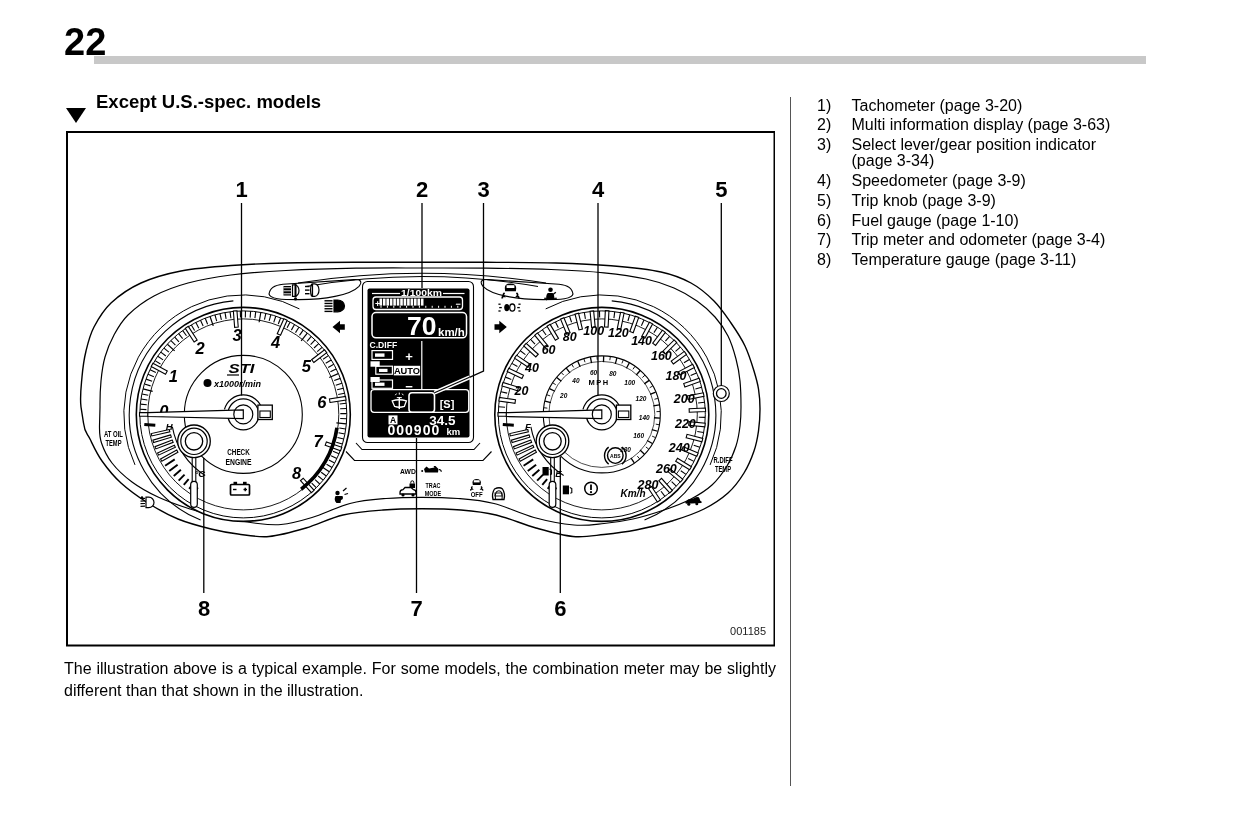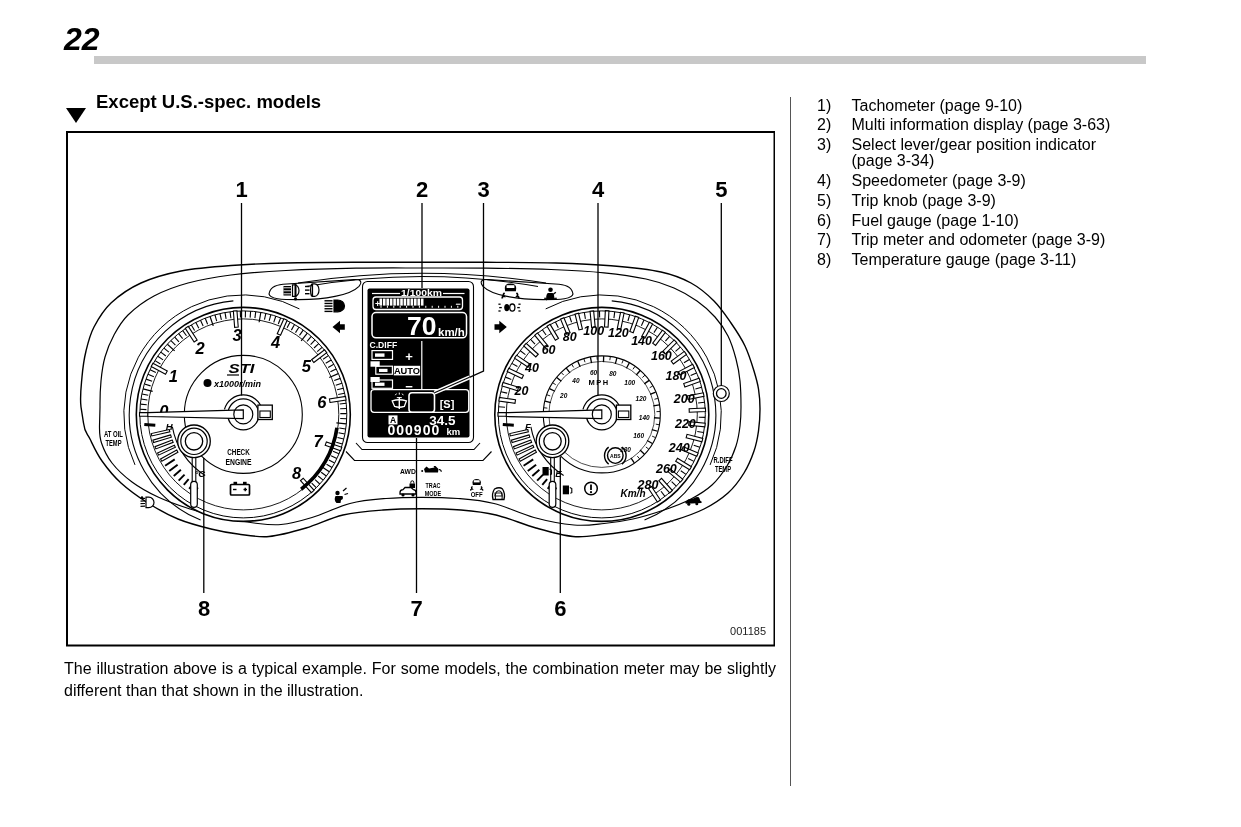--- a/index.html
+++ b/index.html
@@ -1,19 +1,19 @@
 <!DOCTYPE html>
 <html><head><meta charset="utf-8">
 <style>
 html,body{margin:0;padding:0;width:1241px;height:827px;background:#fff;
 font-family:"Liberation Sans",sans-serif;-webkit-font-smoothing:antialiased;}
 .abs{position:absolute;}
 </style></head>
 <body>
-<div class="abs" style="left:64px;top:21px;font-size:32px;font-weight:bold;font-style:italic;">22</div>
+<div class="abs" style="left:64px;top:21px;font-size:38px;font-weight:bold;">22</div>
 <div class="abs" style="left:94px;top:55.5px;width:1052px;height:8.5px;background:#c8c8c8;"></div>
 <div class="abs" style="left:66px;top:108px;width:0;height:0;border-left:10px solid transparent;border-right:10px solid transparent;border-top:15px solid #000;"></div>
 <div class="abs" style="left:96px;top:91px;font-size:18.5px;font-weight:bold;">Except U.S.-spec. models</div>
 <svg class="abs" style="left:65.5px;top:131px;" width="709.5" height="515.5" viewBox="0 0 709.5 515.5">
 <rect x="1" y="1" width="707.5" height="513.5" fill="#fff" stroke="#000" stroke-width="2"></rect>
 <path d="M15.0,276.0 C13.7,265.7 15.2,255.3 16.0,246.0 C16.8,236.7 18.0,228.3 20.0,220.0 C22.0,211.7 23.8,204.0 28.0,196.0 C32.2,188.0 37.2,179.3 45.0,172.0 C52.8,164.7 63.3,157.3 75.0,152.0 C86.7,146.7 100.0,142.9 115.0,140.0 C130.0,137.1 147.5,135.8 165.0,134.5 C182.5,133.2 199.2,132.5 220.0,132.0 C240.8,131.5 267.3,131.4 290.0,131.3 C312.7,131.2 334.3,131.2 356.0,131.2 C377.7,131.2 397.7,131.2 420.0,131.3 C442.3,131.4 469.2,131.4 490.0,132.0 C510.8,132.6 527.5,133.3 545.0,134.8 C562.5,136.3 581.7,138.1 595.0,141.0 C608.3,143.9 616.2,147.2 625.0,152.0 C633.8,156.8 641.3,163.3 648.0,170.0 C654.7,176.7 659.8,184.5 665.0,192.0 C670.2,199.5 675.2,207.0 679.0,215.0 C682.8,223.0 685.8,232.8 688.0,240.0 C690.2,247.2 691.5,251.7 692.5,258.0 C693.5,264.3 694.0,271.0 694.0,278.0 C694.0,285.0 693.5,293.0 692.5,300.0 C691.5,307.0 690.4,313.0 688.0,320.0 C685.6,327.0 682.3,335.0 678.0,342.0 C673.7,349.0 668.7,356.0 662.0,362.0 C655.3,368.0 647.3,373.3 638.0,378.0 C628.7,382.7 617.3,386.5 606.0,390.0 C594.7,393.5 581.3,396.8 570.0,399.0 C558.7,401.2 548.5,402.4 538.0,403.5 C527.5,404.6 518.3,406.6 507.0,405.5 C495.7,404.4 482.8,400.6 470.0,397.0 C457.2,393.4 442.5,387.0 430.0,384.0 C417.5,381.0 407.3,380.0 395.0,379.0 C382.7,378.0 369.0,377.8 356.0,377.8 C343.0,377.8 330.2,378.0 317.0,379.0 C303.8,380.0 289.8,381.0 277.0,384.0 C264.2,387.0 252.3,393.4 240.0,397.0 C227.7,400.6 214.3,404.5 203.0,405.5 C191.7,406.5 181.7,404.2 172.0,403.0 C162.3,401.8 155.0,400.5 145.0,398.0 C135.0,395.5 122.5,392.3 112.0,388.0 C101.5,383.7 91.5,378.0 82.0,372.0 C72.5,366.0 62.7,359.0 55.0,352.0 C47.3,345.0 41.2,337.3 36.0,330.0 C30.8,322.7 27.1,314.3 24.0,308.0 C20.9,301.7 18.8,302.3 17.5,292.0 Z" fill="none" stroke="#000" stroke-width="1.4"></path>
 <path d="M34.0,276.0 C33.9,265.7 34.2,258.3 35.0,250.0 C35.8,241.7 36.8,233.7 39.0,226.0 C41.2,218.3 44.2,211.0 48.0,204.0 C51.8,197.0 55.3,190.5 62.0,184.0 C68.7,177.5 78.0,170.3 88.0,165.0 C98.0,159.7 109.2,155.5 122.0,152.0 C134.8,148.5 148.7,146.1 165.0,144.0 C181.3,141.9 199.2,140.6 220.0,139.5 C240.8,138.4 267.3,137.6 290.0,137.2 C312.7,136.8 334.3,137.0 356.0,137.0 C377.7,137.0 398.5,136.9 420.0,137.2 C441.5,137.4 465.3,137.7 485.0,138.5 C504.7,139.3 522.2,140.2 538.0,141.8 C553.8,143.4 568.3,145.5 580.0,148.0 C591.7,150.5 599.5,153.3 608.0,157.0 C616.5,160.7 624.2,165.2 631.0,170.0 C637.8,174.8 643.8,180.2 649.0,186.0 C654.2,191.8 658.5,198.0 662.0,205.0 C665.5,212.0 668.0,220.5 670.0,228.0 C672.0,235.5 673.2,242.0 674.0,250.0 C674.8,258.0 675.0,268.5 675.0,276.0 C675.0,283.5 674.8,288.5 674.0,295.0 C673.2,301.5 672.2,308.3 670.0,315.0 C667.8,321.7 665.0,328.5 661.0,335.0 C657.0,341.5 652.0,348.5 646.0,354.0 C640.0,359.5 633.0,363.8 625.0,368.0 C617.0,372.2 607.7,375.7 598.0,379.0 C588.3,382.3 577.0,385.8 567.0,388.0 C557.0,390.2 547.8,391.5 538.0,392.5 C528.2,393.5 519.7,395.0 508.0,394.0 C496.3,393.0 481.3,390.1 468.0,386.5 C454.7,382.9 440.7,375.7 428.0,372.5 C415.3,369.3 404.0,368.5 392.0,367.5 C380.0,366.5 368.0,366.3 356.0,366.3 C344.0,366.3 332.0,366.5 320.0,367.5 C308.0,368.5 296.3,369.3 284.0,372.5 C271.7,375.7 257.5,383.0 246.0,386.5 C234.5,390.0 224.7,392.6 215.0,393.5 C205.3,394.4 197.5,393.1 188.0,392.0 C178.5,390.9 168.7,389.3 158.0,387.0 C147.3,384.7 135.0,381.5 124.0,378.0 C113.0,374.5 101.7,370.5 92.0,366.0 C82.3,361.5 73.7,356.7 66.0,351.0 C58.3,345.3 51.1,338.5 46.0,332.0 C40.9,325.5 37.6,318.2 35.5,312.0 C33.4,305.8 33.6,305.3 33.5,295.0 Z" fill="none" stroke="#000" stroke-width="1.2"></path>
 <path d="M167.36,169.83 A114,114 0 0 0 134.59,389.10" fill="none" stroke="#000" stroke-width="1.1"></path>
 <path d="M578.51,389.10 A114,114 0 0 0 545.74,169.83" fill="none" stroke="#000" stroke-width="1.1"></path>
 <path d="M233.40,177.89 A119.5,119.5 0 0 0 69.00,333.90" fill="none" stroke="#000" stroke-width="1"></path>
@@ -479,21 +479,21 @@
 <line x1="403.5" y1="246.3" x2="368.5" y2="261.7" stroke="#fff" stroke-width="4"></line>
 <line x1="403.5" y1="246.3" x2="368.5" y2="261.7" stroke="#000" stroke-width="1.2"></line>
 </svg>
 <div class="abs" style="left:64px;top:657.5px;width:712px;font-size:16px;line-height:22.6px;text-align:justify;">The illustration above is a typical example. For some models, the combination meter may be slightly different than that shown in the illustration.</div>
 <div class="abs" style="left:790px;top:97px;width:1px;height:689px;background:#555;"></div>
 <div class="abs" style="left:817px;top:97.5px;width:400px;font-size:16px;line-height:15.6px;">
 <table style="border-collapse:collapse;font-size:16px;line-height:15.6px;">
 <tbody>
         <tr>
           <td style="vertical-align:top;padding:0 0 4.3px 0;width:34.5px;">1)</td>
-          <td style="padding:0 0 4.3px 0;">Tachometer (page 9-10)</td>
+          <td style="padding:0 0 4.3px 0;">Tachometer (page 3-20)</td>
         </tr>
 <tr>
           <td style="vertical-align:top;padding:0 0 4.3px 0;">2)</td>
           <td style="padding:0 0 4.3px 0;">Multi information display (page 3-63)</td>
         </tr>
 <tr>
           <td style="vertical-align:top;padding:0 0 4.3px 0;">3)</td>
           <td style="padding:0 0 4.3px 0;">Select lever/gear position indicator<br>(page 3-34)</td>
         </tr>
 <tr>
@@ -503,20 +503,20 @@
 <tr>
           <td style="vertical-align:top;padding:0 0 4.3px 0;">5)</td>
           <td style="padding:0 0 4.3px 0;margin-top:8px;">Trip knob (page 3-9)</td>
         </tr>
 <tr>
           <td style="vertical-align:top;padding:0 0 4.3px 0;">6)</td>
           <td style="padding:0 0 4.3px 0;">Fuel gauge (page 1-10)</td>
         </tr>
 <tr>
           <td style="vertical-align:top;padding:0 0 4.3px 0;">7)</td>
-          <td style="padding:0 0 4.3px 0;">Trip meter and odometer (page 3-9)</td>
+          <td style="padding:0 0 4.3px 0;">Trip meter and odometer (page 3-4)</td>
         </tr>
 <tr>
           <td style="vertical-align:top;padding:0 0 4.3px 0;">8)</td>
           <td style="padding:0 0 4.3px 0;">Temperature gauge (page 3-11)</td>
         </tr>
 </tbody>
     </table>
 </div>
 </body></html>

